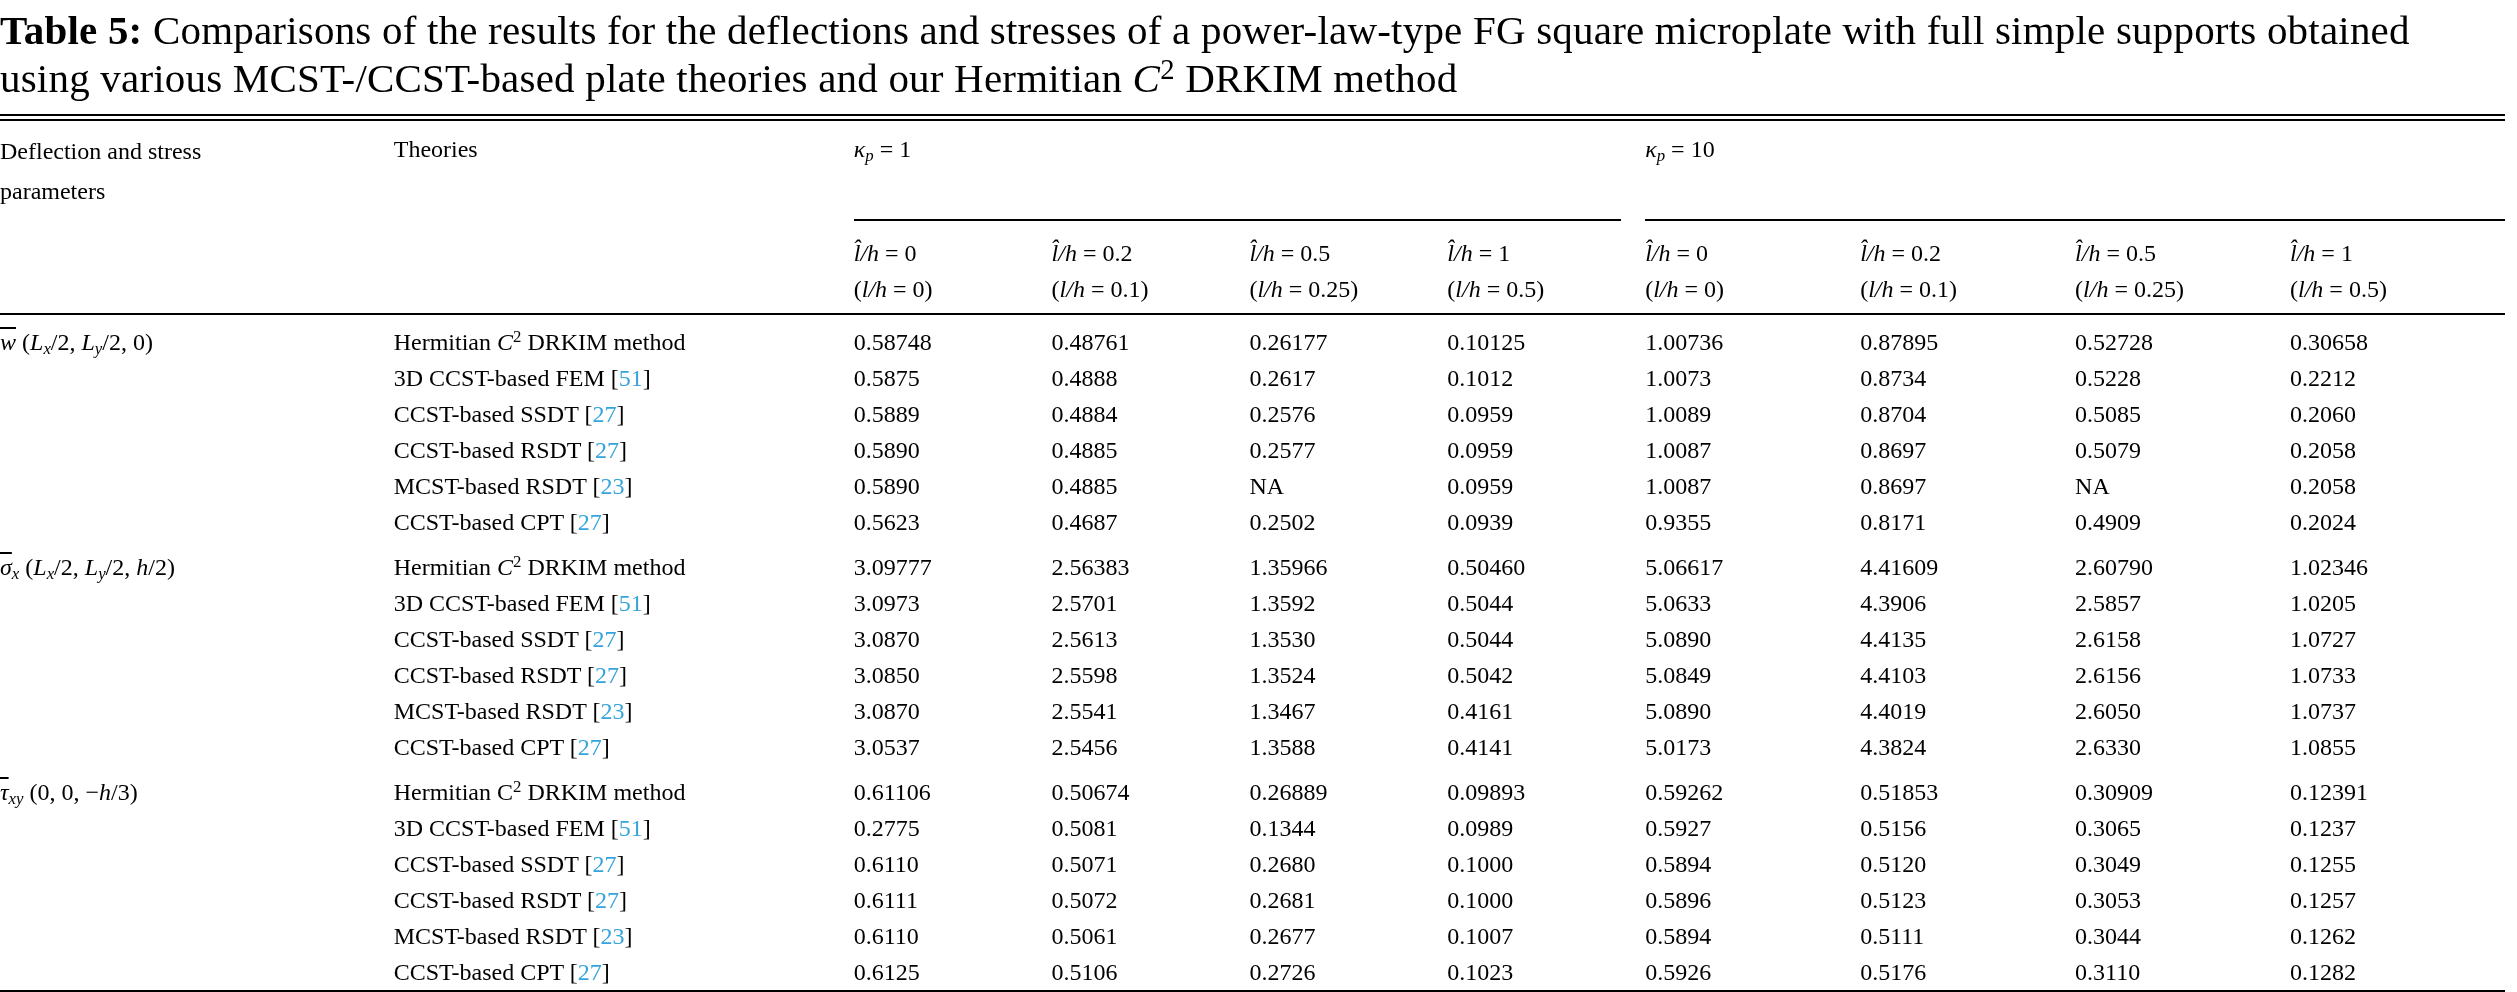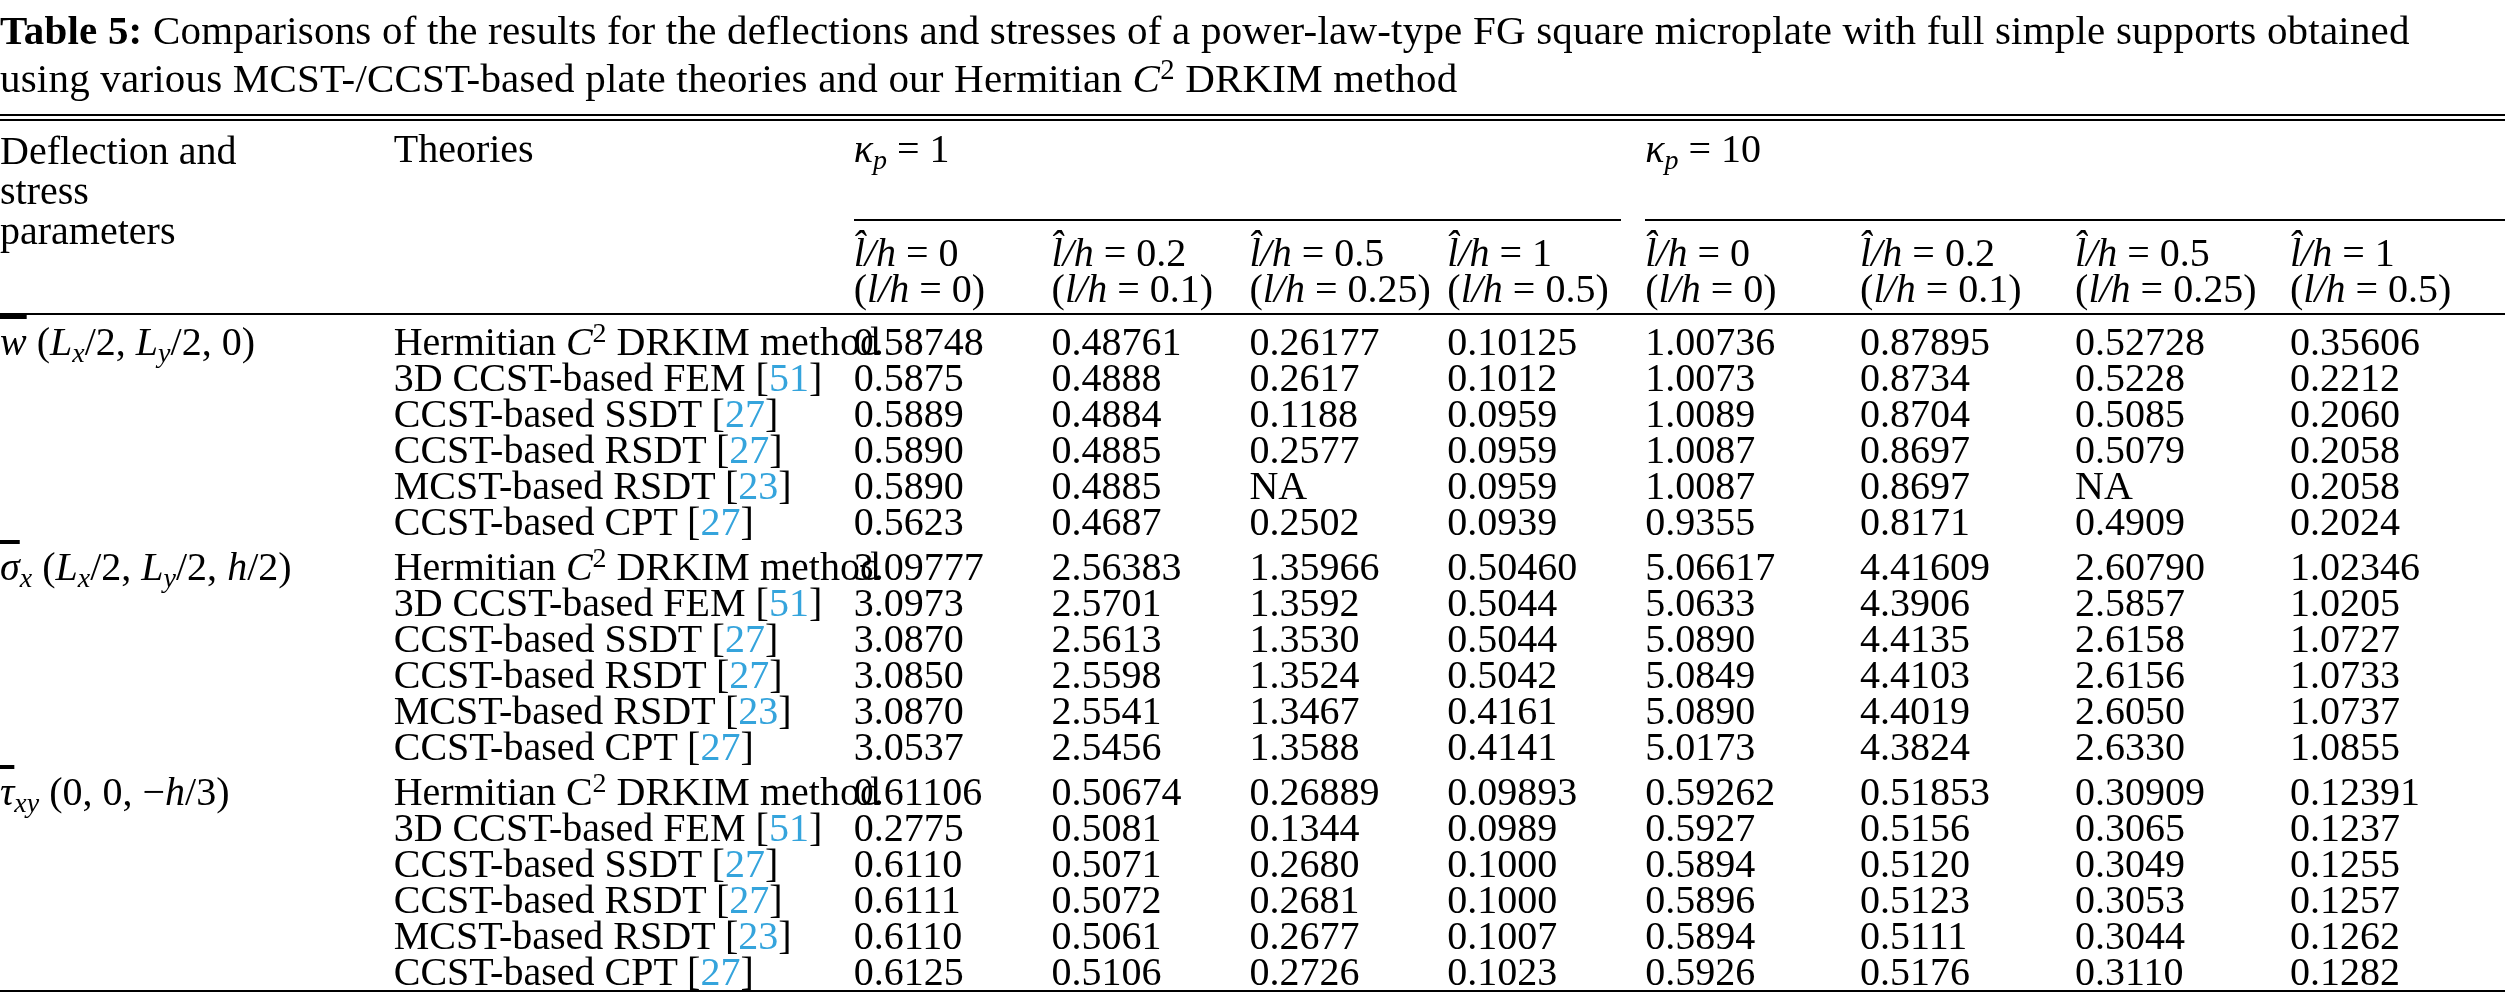--- a/index.html
+++ b/index.html
@@ -24,21 +24,21 @@
   .caption b{font-weight:bold;}
   .tblwrap{
     width:2505px;
     border-top:7px double #000;
     border-bottom:3px solid #000;
   }
   table{
     border-collapse:collapse;
     table-layout:fixed;
     width:2505px;
-    font-size:40px;
+    font-size:24px;
   }
   col.c-param{width:392px;}
   col.c-theory{width:458px;}
   col.c-d1{width:197px;}
   col.c-d2{width:214px;}
   td,th{
     padding:0;
     text-align:left;
     font-weight:normal;
     vertical-align:top;
@@ -141,40 +141,40 @@
           <tr class="group-start">
             <td><span class="ol"><i>w</i></span> (<i>L</i><sub><i>x</i></sub>/2, <i>L</i><sub><i>y</i></sub>/2, 0)</td>
             <td>Hermitian <i>C</i><sup>2</sup> DRKIM method</td>
             <td>0.58748</td>
             <td>0.48761</td>
             <td>0.26177</td>
             <td>0.10125</td>
             <td>1.00736</td>
             <td>0.87895</td>
             <td>0.52728</td>
-            <td>0.35606</td>
+            <td>0.30658</td>
           </tr>
           <tr>
             <td></td>
             <td>3D CCST-based FEM [<span class="cite">51</span>]</td>
             <td>0.5875</td>
             <td>0.4888</td>
             <td>0.2617</td>
             <td>0.1012</td>
             <td>1.0073</td>
             <td>0.8734</td>
             <td>0.5228</td>
             <td>0.2212</td>
           </tr>
           <tr>
             <td></td>
             <td>CCST-based SSDT [<span class="cite">27</span>]</td>
             <td>0.5889</td>
             <td>0.4884</td>
-            <td>0.1188</td>
+            <td>0.2576</td>
             <td>0.0959</td>
             <td>1.0089</td>
             <td>0.8704</td>
             <td>0.5085</td>
             <td>0.2060</td>
           </tr>
           <tr>
             <td></td>
             <td>CCST-based RSDT [<span class="cite">27</span>]</td>
             <td>0.5890</td>

